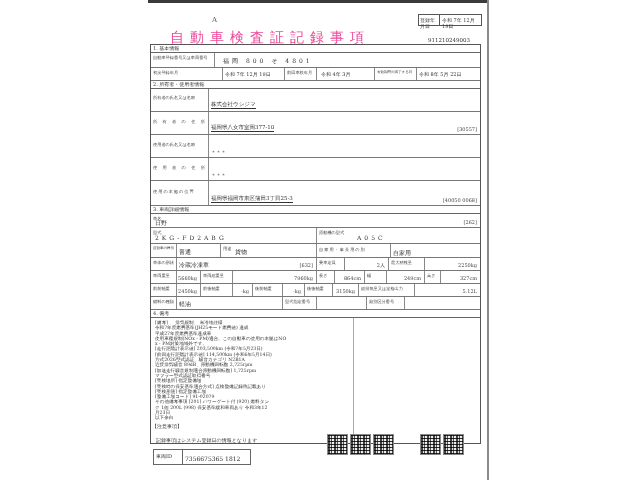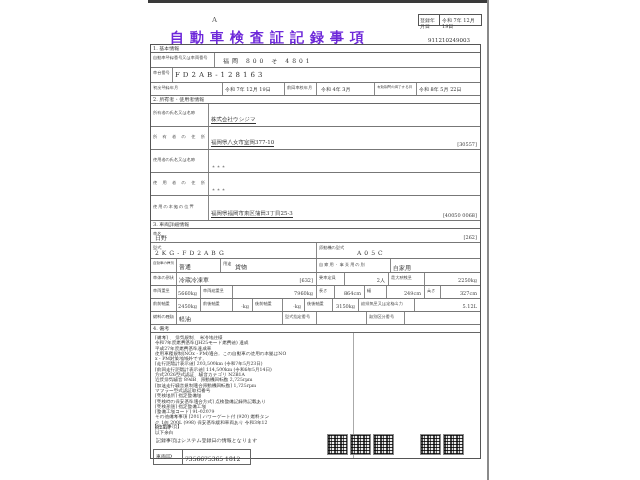--- a/index.html
+++ b/index.html
@@ -1,20 +1,20 @@
 <!DOCTYPE html>
 <html><head>
 <meta charset="utf-8">
 <style>
   html,body{margin:0;padding:0;}
   body{width:640px;height:480px;background:#ffffff;position:relative;overflow:hidden;font-family:"DejaVu Serif",serif;color:#2a2a2a;}
   .topbar{position:absolute;left:148px;top:0;width:340px;height:3px;background:#3a3a3a;}
   .rightedge{position:absolute;left:487px;top:0;width:2px;height:480px;background:#8a8a8a;}
   .letterA{position:absolute;left:212px;top:16px;font-size:7px;color:#555;}
-  .title{position:absolute;left:170px;top:29px;font-size:14px;letter-spacing:6px;color:#6d28d9;font-weight:bold;}
+  .title{position:absolute;left:170px;top:29px;font-size:14px;letter-spacing:6px;color:#ec4899;}
   .regbox{position:absolute;left:418px;top:14px;width:62px;height:10px;border:1px solid #555;display:flex;font-size:5px;}
   .regbox .lbl{width:18px;border-right:1px solid #555;padding:2px 1px;color:#444;}
   .regbox .val{flex:1;padding:2px 2px;color:#333;}
   .docnum{position:absolute;left:428px;top:37px;font-size:5.5px;color:#333;}
   .form{position:absolute;left:150px;top:44px;width:329px;border:1px solid #555;}
   .sec{font-size:5px;color:#333;border-bottom:1px solid #666;padding:1px 2px;height:5px;line-height:5px;}
   .row{display:flex;border-bottom:1px solid #777;}
   .cell{border-right:1px solid #888;position:relative;box-sizing:border-box;}
   .cell:last-child{border-right:none;}
   .lab{font-size:4.2px;color:#444;padding:2px 2px;white-space:nowrap;}
@@ -51,28 +51,20 @@
 <div class="form">
   <div class="sec">1. 基本情報</div>
   <div class="row" style="height:14px;">
     <div class="cell" style="width:64px;">
         <div class="lab">自動車登録番号又は車両番号</div>
       </div>
     <div class="cell" style="flex:1;">
         <span class="v vbig" style="position:absolute;left:8px;top:4px;font-size:6px;">福岡 800 そ 4801</span>
       </div>
   </div>
-  <div class="row" style="height:14px;">
-    <div class="cell" style="width:22px;">
-        <div class="lab">車台番号</div>
-      </div>
-    <div class="cell" style="flex:1;">
-        <span class="v vbig" style="position:absolute;left:2px;top:3px;">FD2AB-128163</span>
-      </div>
-  </div>
   <div class="row" style="height:12px;">
     <div class="cell" style="width:72px;">
         <div class="lab">初度登録年月</div>
       </div>
     <div class="cell" style="width:62px;">
         <span class="v" style="position:absolute;left:2px;top:3px;font-size:5px;">令和 7年 12月 19日</span>
       </div>
     <div class="cell" style="width:32px;">
         <div class="lab">前回車検年月</div>
       </div>

